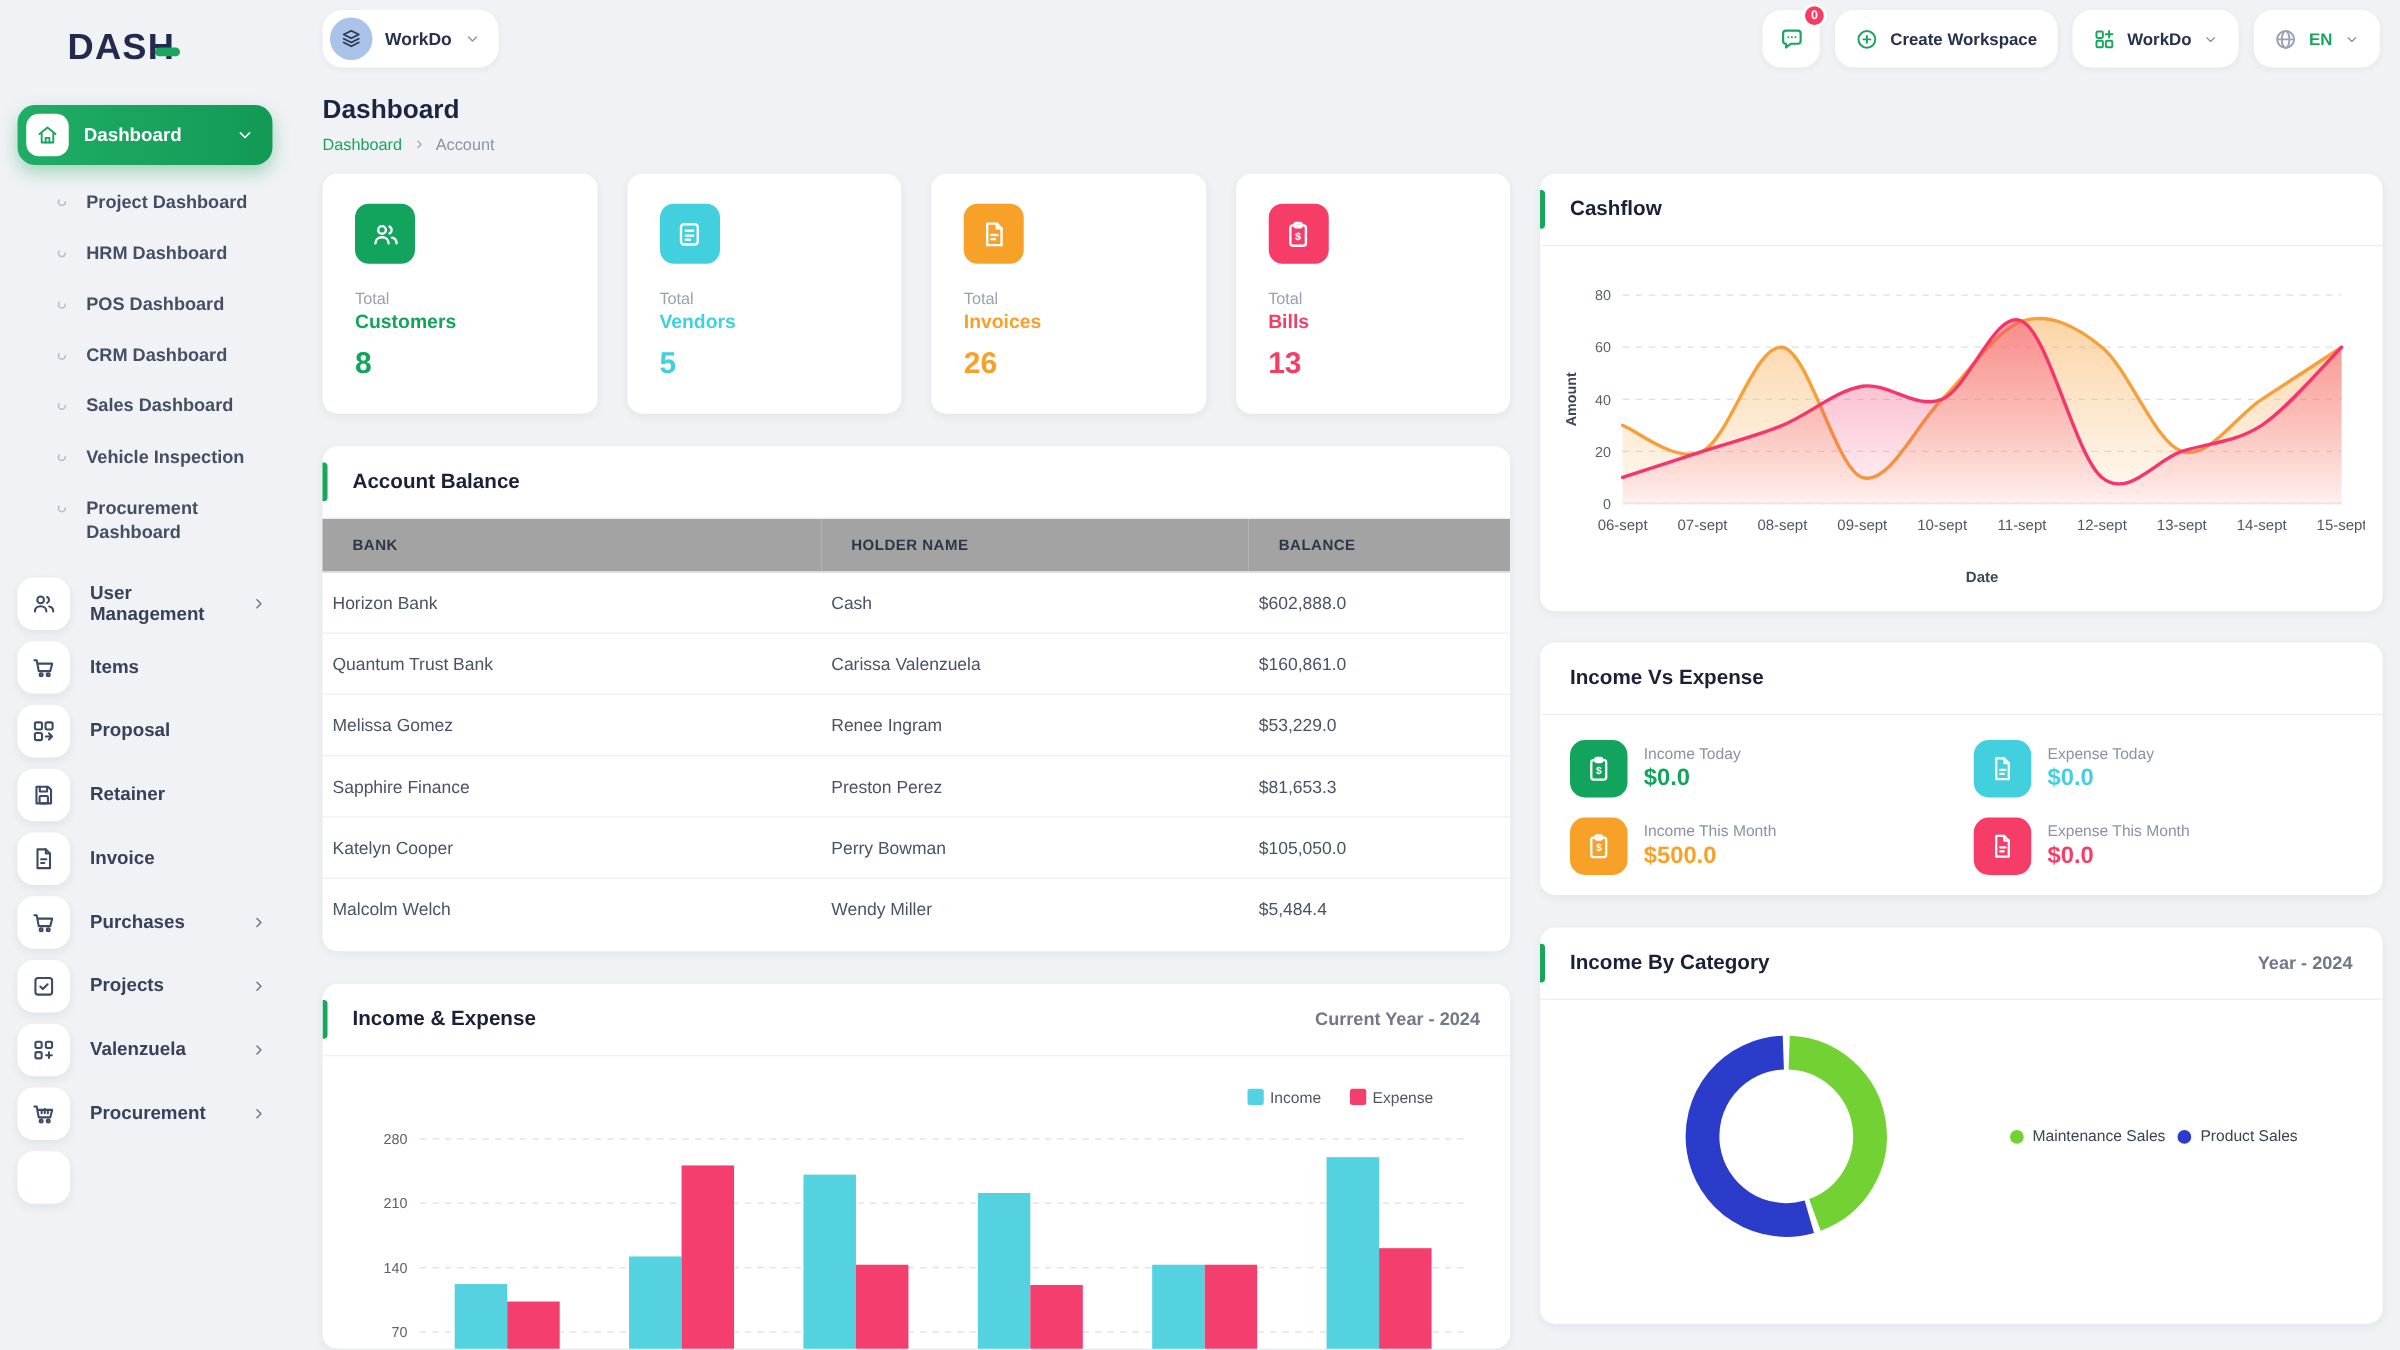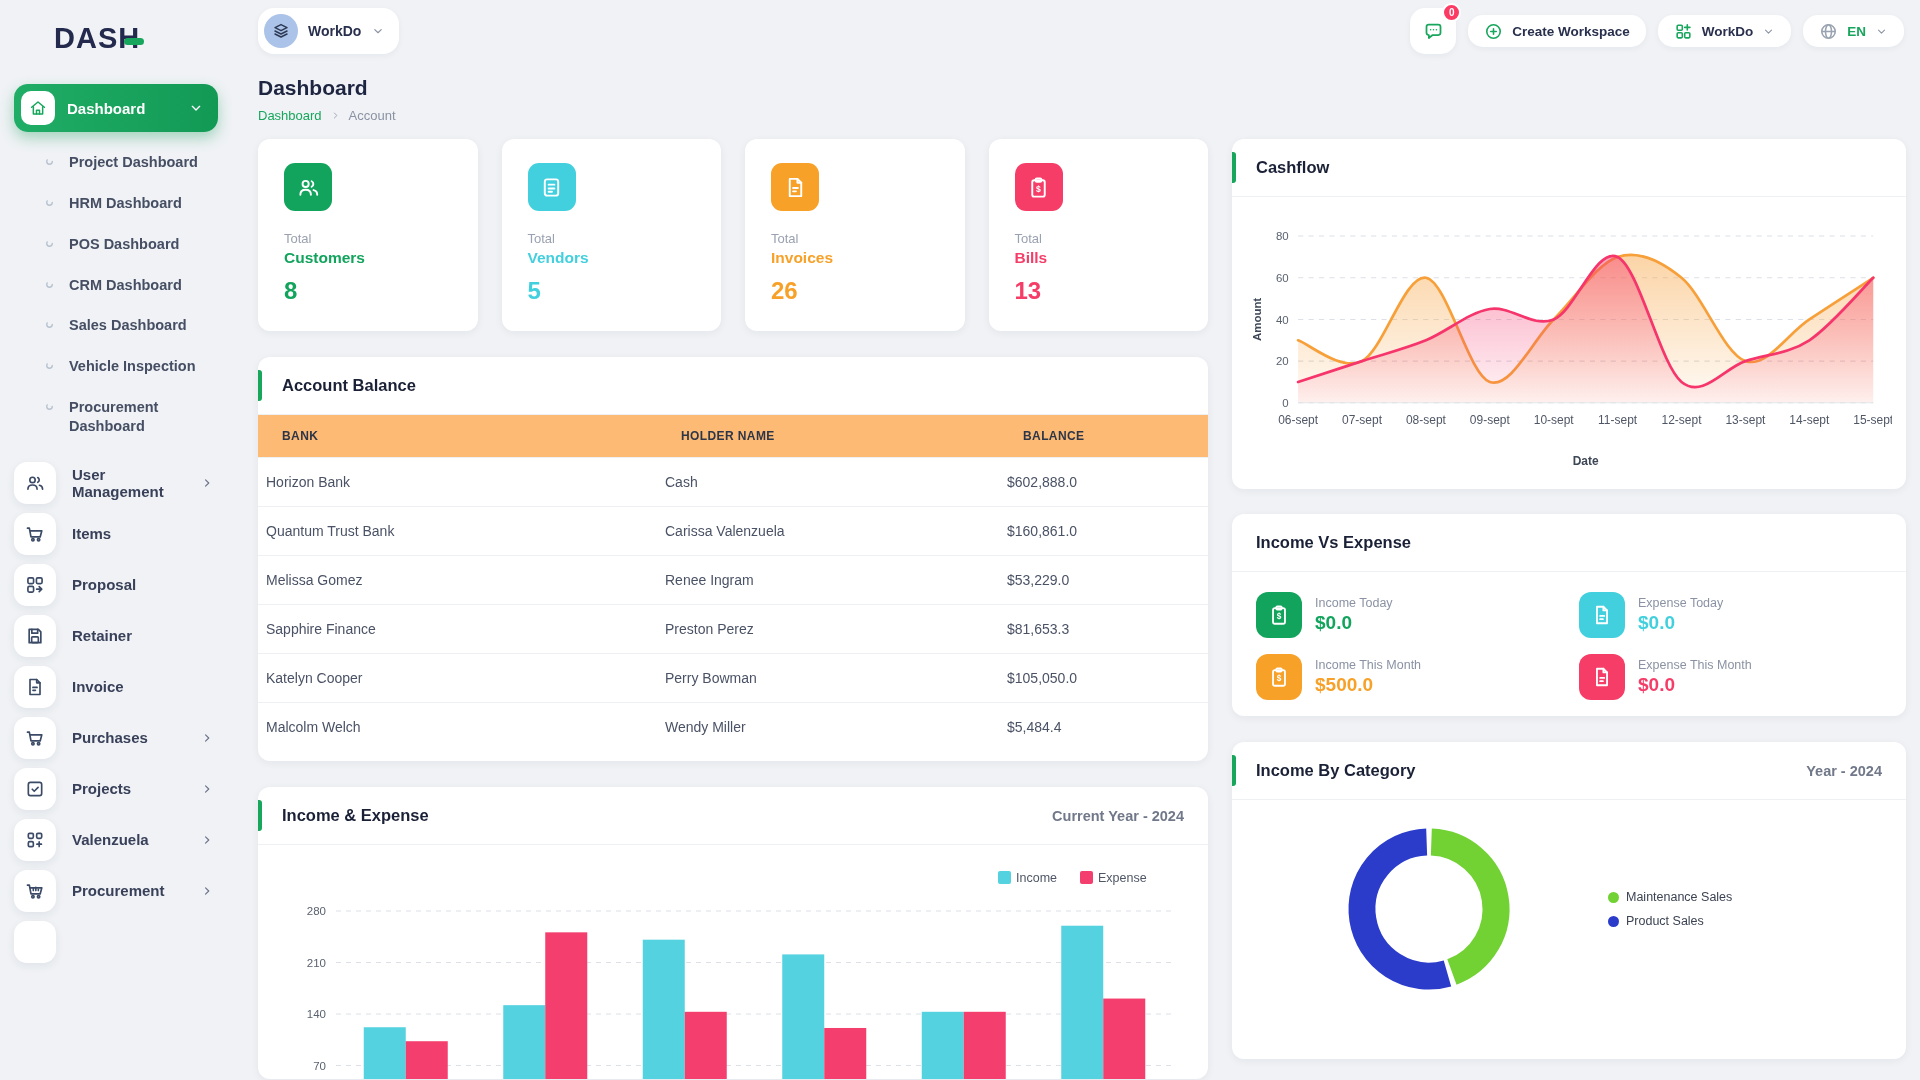--- a/index.html
+++ b/index.html
@@ -40,21 +40,21 @@
   .ws-avatar { width:34px; height:34px; border-radius:50%; background:#abc3e8; display:flex; align-items:center; justify-content:center; color:#2e3a55; }
   .ws-avatar .ic { width:18px; height:18px; }
   .ws-pill .ws-name { font-size:14px; font-weight:700; color:#29304d; }
   .ws-pill .chev { width:14px; height:14px; color:#8b93a5; }
   .top-right { margin-left:auto; display:flex; align-items:center; gap:12px; }
   .icon-btn { position:relative; width:46px; height:46px; background:#fff; border-radius:15px; display:flex; align-items:center; justify-content:center;
     box-shadow:0 2px 6px rgba(25,42,70,.05); cursor:pointer; color:#17a65c; }
   .icon-btn .ic { width:21px; height:21px; }
   .badge { position:absolute; top:-5px; right:-5px; min-width:19px; height:19px; border-radius:10px; background:#fb3b64; color:#fff;
     font-size:10px; font-weight:700; display:flex; align-items:center; justify-content:center; border:2px solid #fff; padding:0 3px; }
-  .top-pill { display:flex; align-items:center; gap:9px; height:32px; background:#fff; border-radius:15px; padding:0 16px;
+  .top-pill { display:flex; align-items:center; gap:9px; height:46px; background:#fff; border-radius:15px; padding:0 16px;
     box-shadow:0 2px 6px rgba(25,42,70,.05); cursor:pointer; font-size:13.5px; font-weight:700; color:#29304d;justify-content:center; }
   .top-pill .ic { width:19px; height:19px; color:#17a65c; }
   .top-pill .ic.gray { color:#9aa3b2; }
   .top-pill .chev { width:13px; height:13px; color:#8b93a5; }
   .top-pill .lang { color:#17a65c; }
 
   
   .main { position:absolute; left:232px; top:62px; width:1688px; padding:14px 14px 0 26px; }
   .page-title { font-size:21px; font-weight:800; color:#1e2540; }
   .breadcrumb { display:flex; align-items:center; gap:8px; margin-top:8px; font-size:13px; }
@@ -76,21 +76,21 @@
   .stat-card { flex:1; background:#fff; border-radius:12px; box-shadow:0 2px 8px rgba(25,42,70,.06); padding:24px 26px 26px 26px; height:192px; }
   .stat-icon { width:48px; height:48px; border-radius:11px; color:#fff; display:flex; align-items:center; justify-content:center; }
   .stat-icon .ic { width:23px; height:23px; }
   .stat-top { margin-top:20px; font-size:13px; color:#9aa1b0; }
   .stat-label { margin-top:3px; font-size:15.5px; font-weight:700; }
   .stat-value { margin-top:10px; font-size:24px; font-weight:800; }
 
   
   .ab-card { margin-top:26px; }
   table.balance { width:100%; border-collapse:collapse; }
-  table.balance thead tr { background:#fdba74; }
+  table.balance thead tr { background:#a3a3a3; }
   table.balance th { text-align:left; font-size:12px; font-weight:800; color:#2d3648; letter-spacing:.4px; padding:14px 24px; }
   table.balance td { font-size:14px; color:#4a5265; padding:16px 8px; border-top:1px solid #eef0f3; }
   table.balance tr td:first-child, table.balance tr th:first-child { width:42%; }
   table.balance tr td:nth-child(2), table.balance tr th:nth-child(2) { width:36%; }
   .ab-body { padding-bottom:10px; }
 
   
   .ie-card { margin-top:26px; height:292px; overflow:hidden; }
   .chart-body { padding:10px 20px 0 20px; }
   .cf-card { height:350px; overflow:hidden; }
@@ -102,21 +102,21 @@
   .ive-tile { display:flex; align-items:center; gap:13px; }
   .ive-icon { width:46px; height:46px; border-radius:12px; color:#fff; display:flex; align-items:center; justify-content:center; flex:none; }
   .ive-icon .ic { width:22px; height:22px; }
   .ive-label { font-size:12.5px; color:#8a92a3; }
   .ive-value { font-size:19px; font-weight:800; margin-top:2px; }
 
   
   .cat-card { margin-top:26px; height:317px; overflow:hidden; }
   .cat-body { display:flex; align-items:center; padding:8px 30px 0 96px; gap:78px; }
   .donut-wrap { width:202px; height:202px; }
-  .cat-legend { display:flex; flex-direction:column; gap:10px; }
+  .cat-legend { display:flex; flex-direction:row; gap:10px; }
   .legend-item { display:flex; align-items:center; gap:7px; font-size:12.5px; color:#3c4352; }
   .legend-dot { width:11px; height:11px; border-radius:50%; flex:none; }
 
   .ic svg { width:100%; height:100%; display:block; fill:none; stroke:currentColor; stroke-width:2; stroke-linecap:round; stroke-linejoin:round; }
   .ic { display:inline-block; }
 </style>
 </head>
 <body>
 
 <div class="sidebar">

